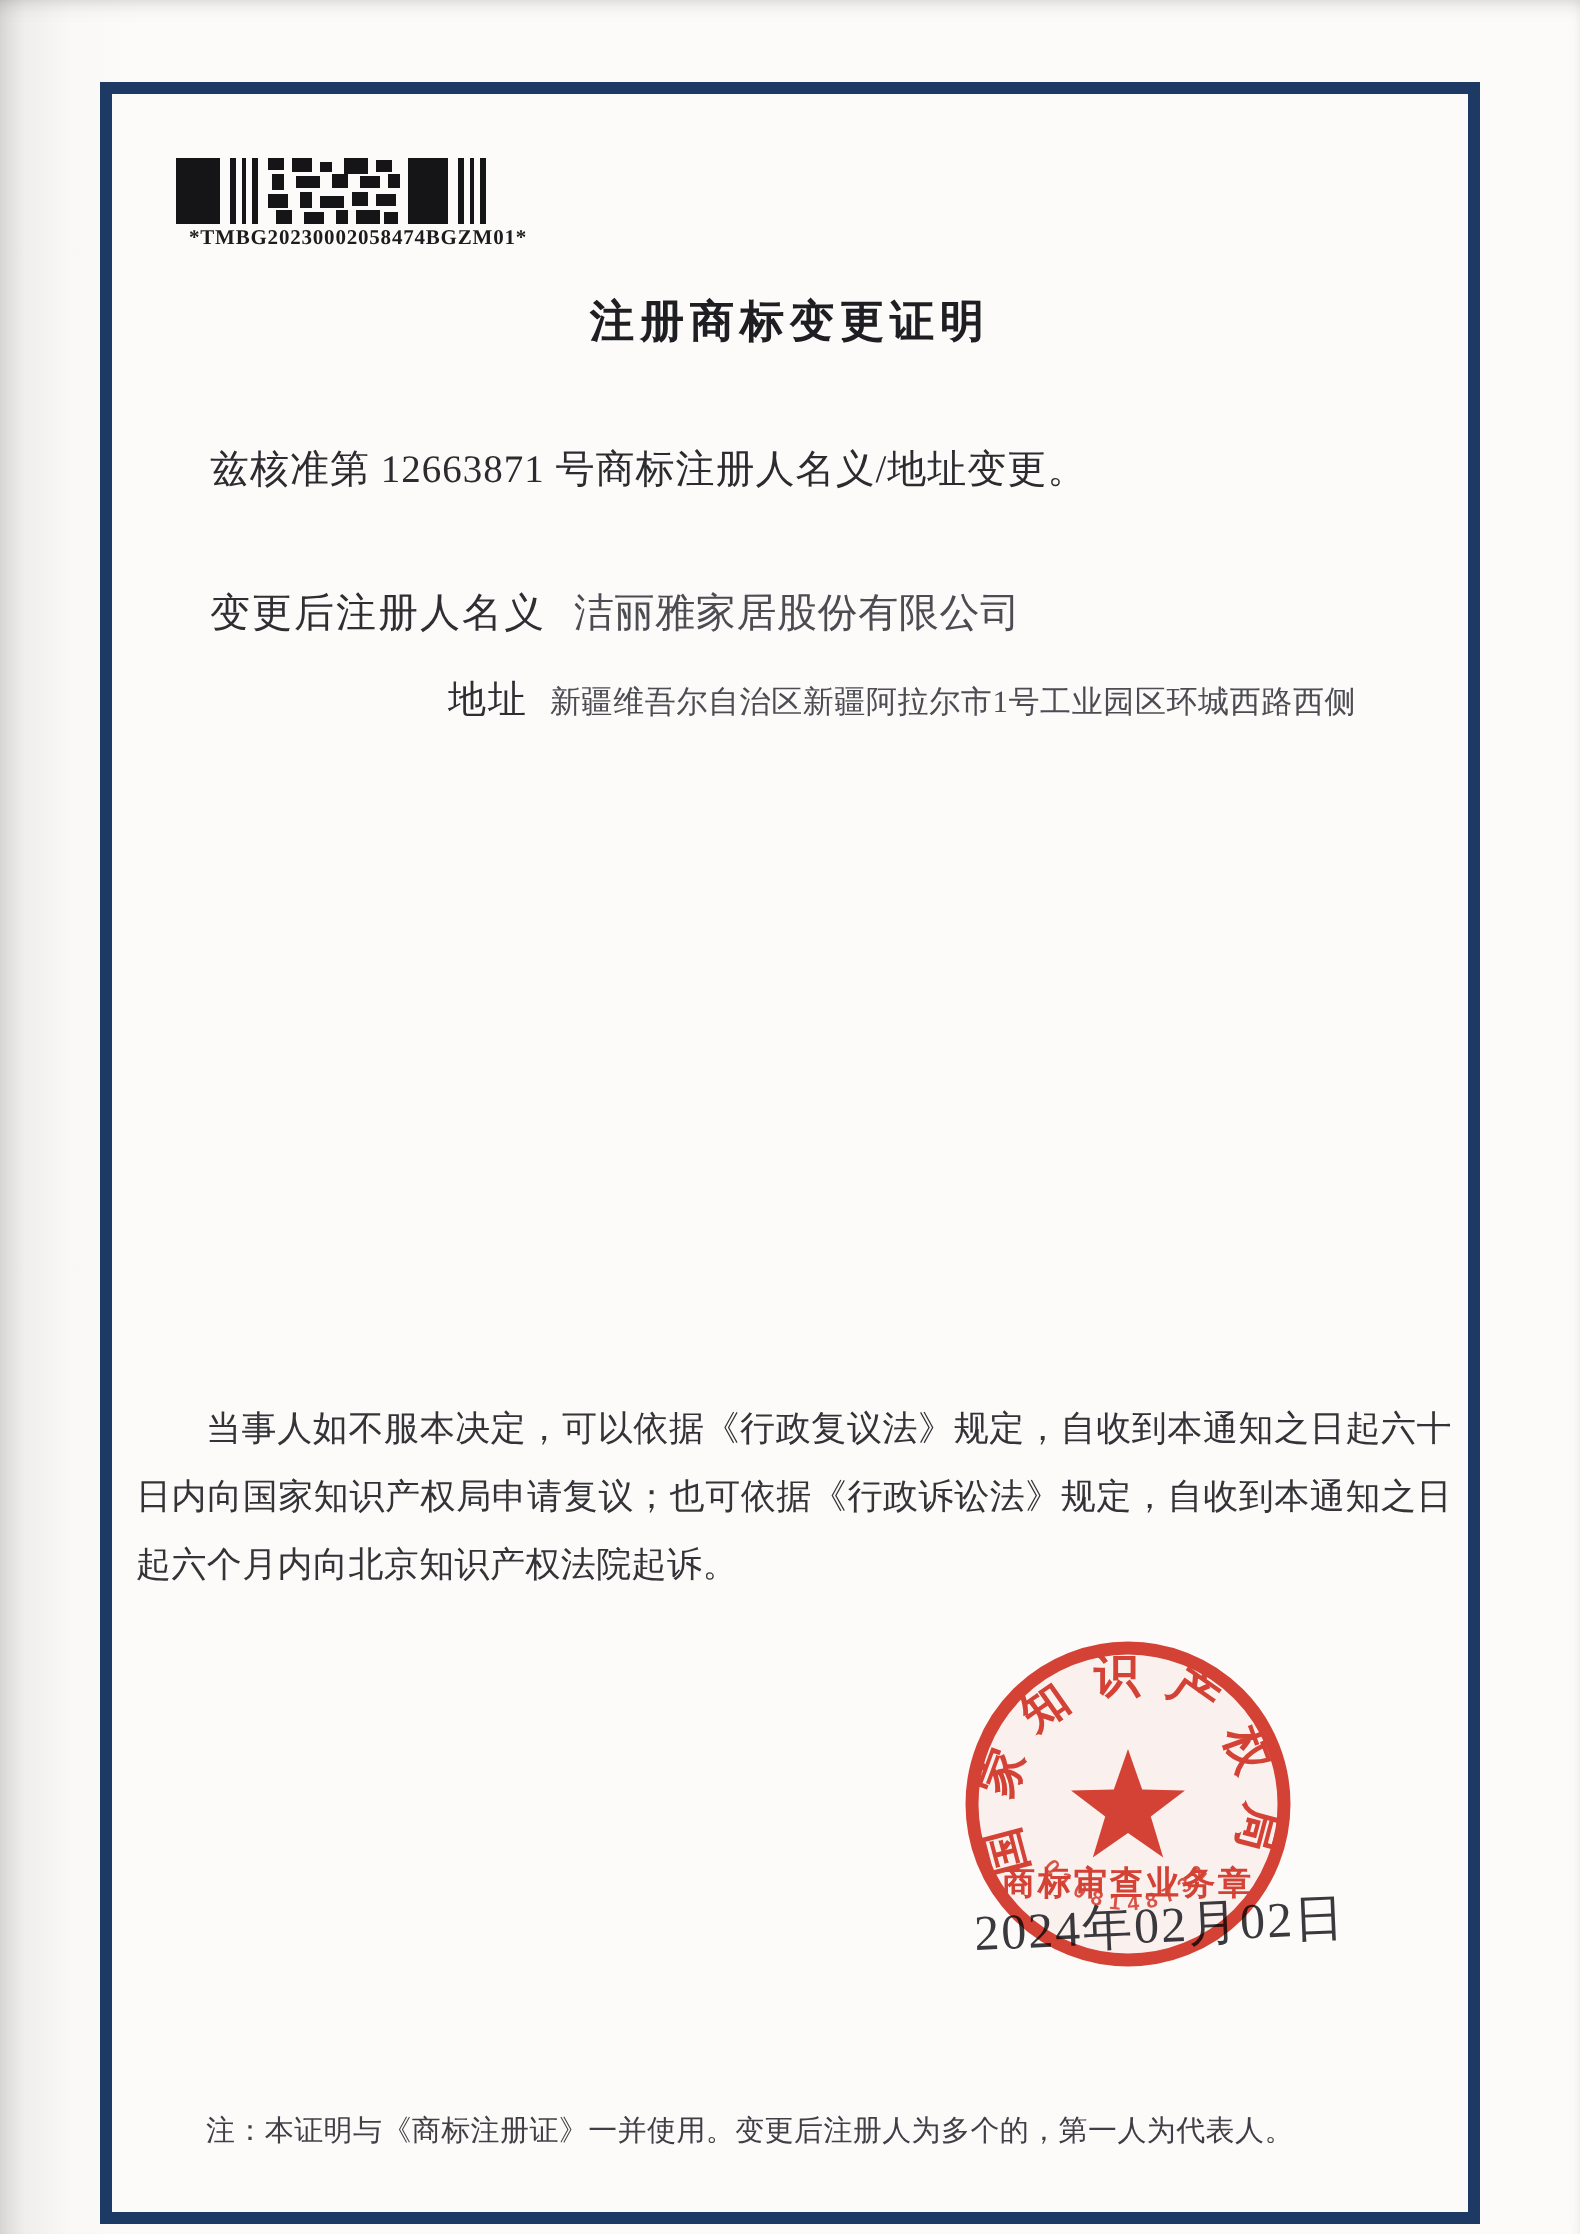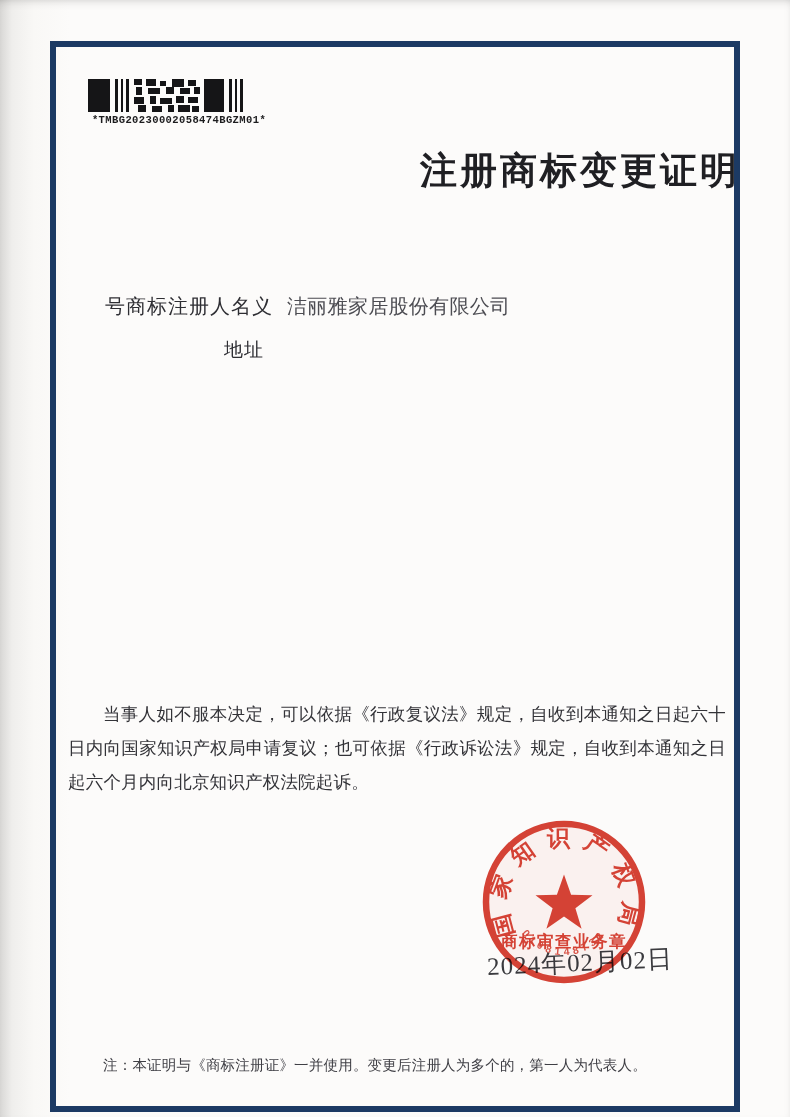--- a/index.html
+++ b/index.html
@@ -14,27 +14,27 @@
     box-shadow:inset 0 8px 12px -10px rgba(0,0,0,.28), inset -4px 0 8px -6px rgba(0,0,0,.10);
   }
   .frame{
     position:absolute;left:50px;top:41px;width:690px;height:1071px;
     border:6px solid #1c3a64;box-sizing:border-box;
   }
   .barcode-block{position:absolute;left:88px;top:79px;width:182px;}
   .barcode-svg{display:block;width:182px;height:34px;}
   .barcode-caption{
     margin-top:1px;text-align:center;
-    font-family:Liberation Mono, monospace;
+    font-family:Liberation Serif, serif;
     font-size:10.5px;font-weight:bold;letter-spacing:.4px;color:#1c1c1e;
     white-space:nowrap;
   }
   .doc-title{
     position:absolute;left:50px;top:146px;width:690px;
-    text-align:right;font-size:37px;font-weight:bold;letter-spacing:3px;color:#1f1f23;
+    text-align:center;font-size:22px;font-weight:bold;letter-spacing:3px;color:#1f1f23;
   }
   .statement{
     position:absolute;left:105px;top:221px;
     font-size:19.5px;color:#2c2c30;letter-spacing:.5px;white-space:nowrap;
   }
   .field-row{position:absolute;display:flex;align-items:baseline;white-space:nowrap;}
   .field-row.name-row{left:105px;top:293px;}
   .field-row.address-row{left:224px;top:337px;}
   .field-label{font-size:20px;color:#2e2e33;letter-spacing:1px;}
   .field-value{font-size:20px;color:#4c4c52;margin-left:14px;letter-spacing:.3px;}
@@ -97,28 +97,30 @@
         <rect x="141" y="0" width="3" height="33"></rect>
         <rect x="147" y="0" width="2" height="33"></rect>
         <rect x="152" y="0" width="3" height="33"></rect>
       </g>
     </svg>
     <div class="barcode-caption">*TMBG20230002058474BGZM01*</div>
   </div>
 
   <div class="doc-title">注册商标变更证明</div>
 
+  <div class="statement">兹核准第 12663871 号商标注册人名义/地址变更。</div>
 
   <div class="field-row name-row">
-    <span class="field-label">号商标注册人名义</span>
+    <span class="field-label">变更后注册人名义</span>
     <span class="field-value">洁丽雅家居股份有限公司</span>
   </div>
 
   <div class="field-row address-row">
     <span class="field-label">地址</span>
+    <span class="field-value">新疆维吾尔自治区新疆阿拉尔市1号工业园区环城西路西侧</span>
   </div>
 
   <div class="appeal">当事人如不服本决定，可以依据《行政复议法》规定，自收到本通知之日起六十日内向国家知识产权局申请复议；也可依据《行政诉讼法》规定，自收到本通知之日起六个月内向北京知识产权法院起诉。</div>
 
   <div class="issue-date">2024年02月02日</div>
 
   <svg class="seal-svg" viewBox="0 0 170 170">
     <defs>
       <path id="sealTopArc" d="M 41.2 122.8 A 57.5 57.5 0 1 1 129.8 122.8" fill="none"></path>
       <path id="sealBottomArc" d="M 36.1 103.8 A 52 52 0 0 0 133.9 103.8" fill="none"></path>

